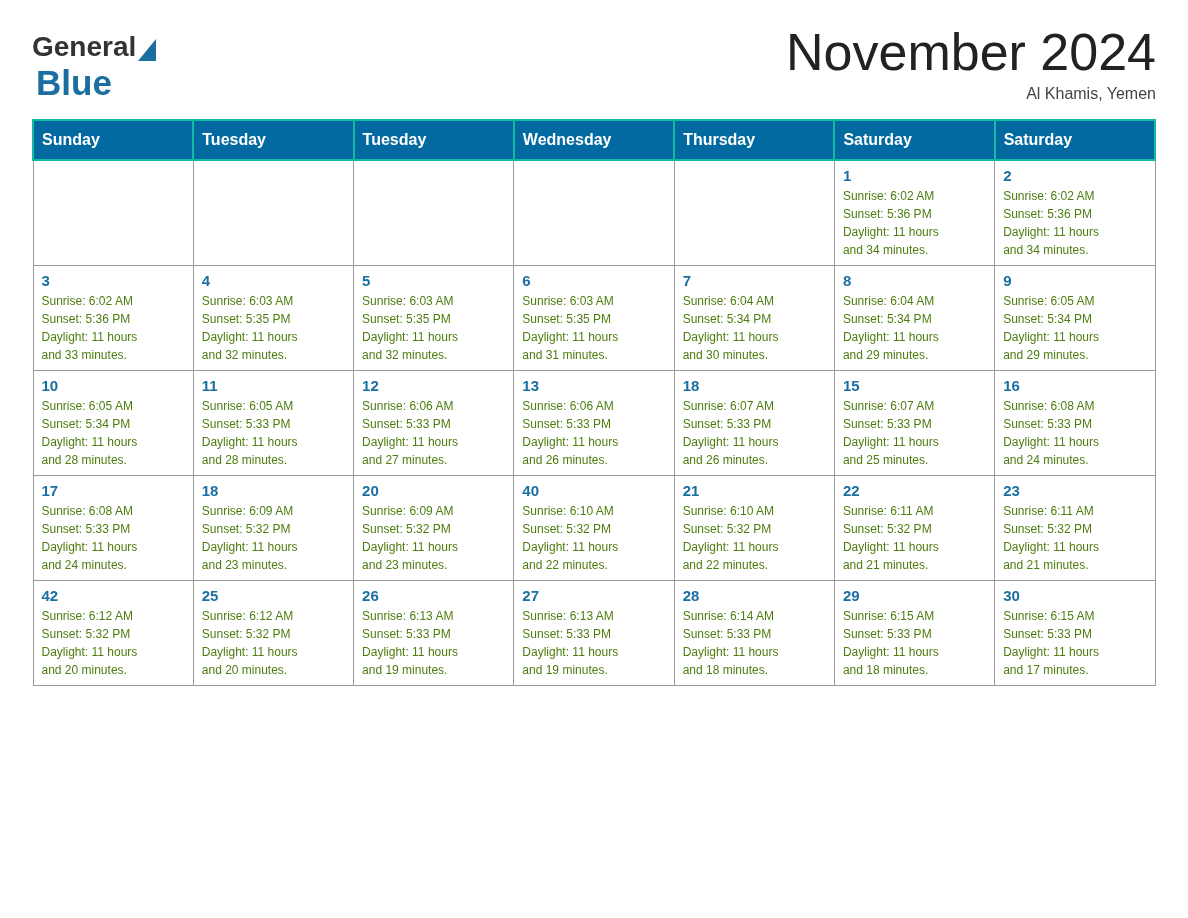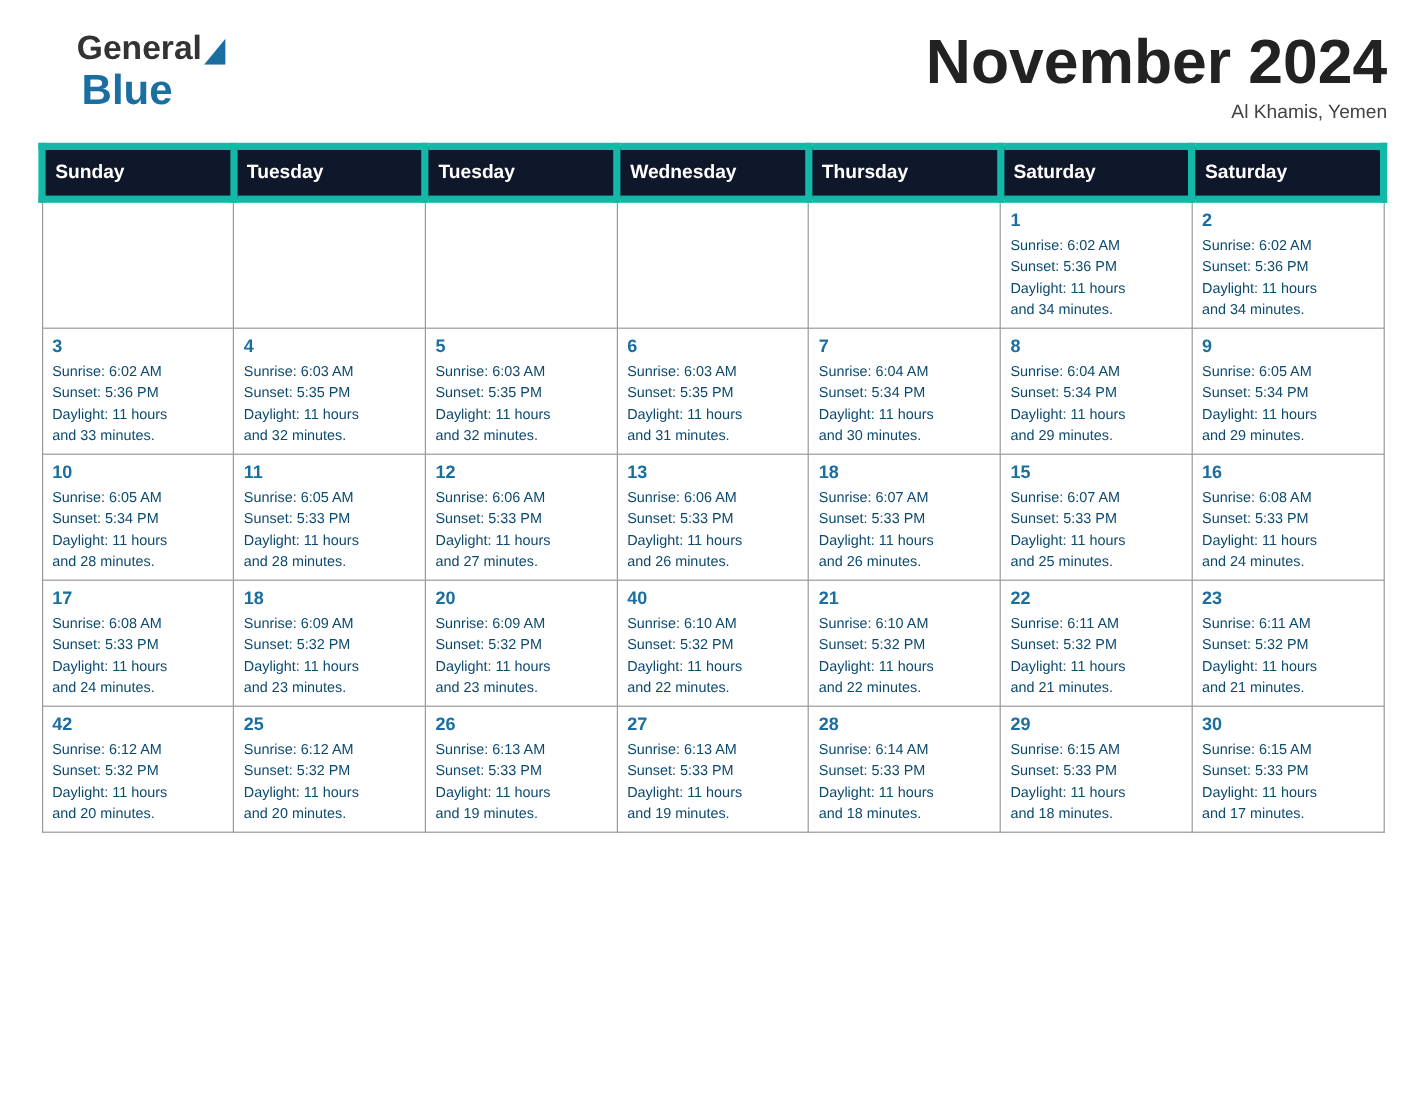--- a/index.html
+++ b/index.html
@@ -5,78 +5,77 @@
     * { box-sizing: border-box; margin: 0; padding: 0; }
     body {
       font-family: Arial, sans-serif;
       background: #fff;
       padding: 24px 32px;
       width: 1188px;
       min-height: 918px;
     }
     .header-row {
       display: flex;
-      align-items: flex-start;
+      align-items: flex-end;
       justify-content: space-between;
       margin-bottom: 16px;
-      margin-left: 32px;
     }
     .logo {
       display: flex;
       flex-direction: column;
       align-items: flex-start;
     }
     .title-section {
       text-align: right;
     }
     .month-title {
       font-size: 52px;
-      font-weight: 700;
+      font-weight: 400;
       color: #222;
       line-height: 1.1;
     }
     .location-title {
       font-size: 16px;
       color: #444;
       margin-top: 4px;
     }
     .calendar {
       width: 100%;
       border-collapse: collapse;
       margin-top: 8px;
     }
     .calendar th {
-      background: #0f172a;
+      background: #0369a1;
       color: #fff;
       font-size: 16px;
       font-weight: 600;
       padding: 10px 8px;
       text-align: left;
-      border: 6px solid #14b8a6;
+      border: 2px solid #14b8a6;
     }
     .calendar td {
       border: 1px solid #999;
       vertical-align: top;
       padding: 6px 8px;
       width: 14.28%;
       min-height: 110px;
       font-size: 12.5px;
       color: #222;
       background: #fff;
     }
     .day-num {
       font-size: 15px;
       font-weight: 600;
       color: #1a6fa0;
       margin-bottom: 3px;
       display: block;
     }
     .day-info {
       font-size: 12px;
-      color: #0c4a6e;
+      color: #4d7c0f;
       line-height: 1.5;
     }
     .empty-cell {
       background: #f9f9f9;
     }
     .logo-wrapper {
       display: flex;
       align-items: center;
     }
     .logo-text-general {

